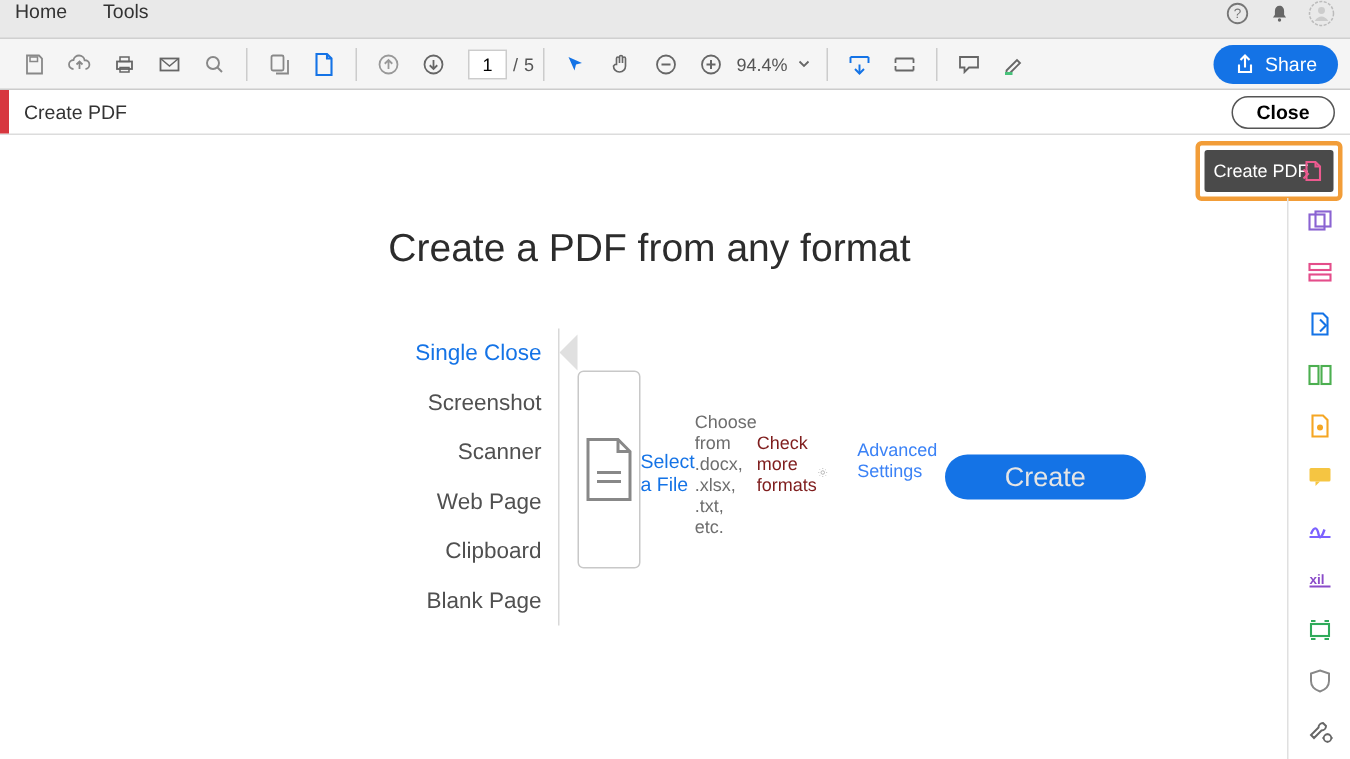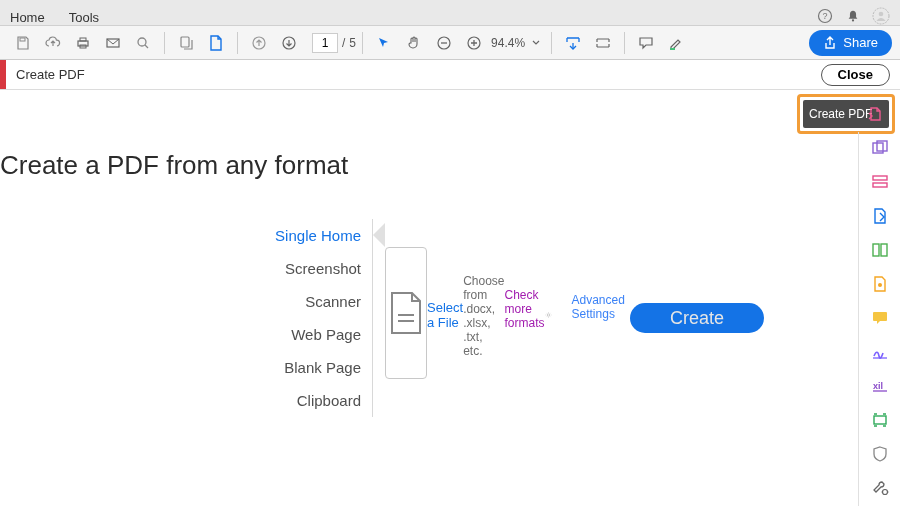--- a/index.html
+++ b/index.html
@@ -1,19 +1,19 @@
 <!DOCTYPE html>
 <html><head>
 <meta charset="utf-8">
 <style>
   * { box-sizing: border-box; margin: 0; padding: 0; font-family: -apple-system, BlinkMacSystemFont, "Segoe UI", Arial, sans-serif; }
   body { width: 900px; height: 506px; background: #fff; overflow: hidden; position: relative; }
 
   
-  .menubar { height: 26px; background: #e9e9e9; border-bottom: 1px solid #d0d0d0; display: flex; align-items: flex-end; padding: 0 10px; font-size: 13px; color: #333; }
+  .menubar { height: 26px; background: #e9e9e9; border-bottom: 1px solid #d0d0d0; display: flex; align-items: flex-start; padding: 0 10px; font-size: 13px; color: #333; }
   .menubar .menu-item { margin-right: 24px; cursor: pointer; }
   .menubar .spacer { flex: 1; }
   .menubar .right-icon { width: 18px; height: 18px; margin-left: 10px; display: flex; align-items: center; justify-content: center; }
 
   
   .toolbar { height: 34px; background: #f5f5f5; border-bottom: 1px solid #ccc; display: flex; align-items: center; padding: 0 8px; }
   .tb-btn { width: 24px; height: 24px; display: flex; align-items: center; justify-content: center; margin: 0 3px; cursor: pointer; border-radius: 3px; }
   .tb-sep { width: 1px; height: 22px; background: #ccc; margin: 0 6px; }
   .page-box { display: flex; align-items: center; font-size: 12px; color: #555; }
   .page-box input { width: 26px; height: 20px; border: 1px solid #ccc; text-align: center; font-size: 12px; margin: 0 4px 0 8px; }
@@ -32,42 +32,42 @@
   .tool-highlight { position: absolute; top: 94px; right: 5px; border: 3px solid #f29d38; border-radius: 4px; padding: 3px; }
   .tool-chip { background: #4a4a4a; color: #fff; font-size: 12px; height: 28px; width: 86px; display: flex; align-items: center; padding: 0 6px; border-radius: 2px; position: relative; }
   .tool-chip .chip-icon { position: absolute; right: 6px; }
 
   
   .right-rail { position: absolute; top: 132px; right: 0; width: 42px; bottom: 0; border-left: 1px solid #e0e0e0; display: flex; flex-direction: column; align-items: center; padding-top: 6px; gap: 14px; }
   .rail-icon { width: 20px; height: 20px; display: flex; align-items: center; justify-content: center; cursor: pointer; }
 
   
   .main { position: absolute; top: 90px; left: 0; right: 34px; bottom: 0; overflow: auto; }
-  .page-heading { text-align: left; font-size: 26px; font-weight: 400; color: #2c2c2c; margin-top: 60px; margin-bottom: 38px; }
+  .page-heading { text-align: center; font-size: 26px; font-weight: 400; color: #2c2c2c; margin-top: 60px; margin-bottom: 38px; }
 
   .create-layout { display: flex; justify-content: center; }
   .src-list { width: 180px; text-align: right; margin-right: 24px; position: relative; }
   .src-item { font-size: 15px; color: #505050; padding: 8px 0; cursor: pointer; }
   .src-item.active { color: #1473e6; position: relative; }
   .src-item.active::after {
     content: "";
     position: absolute;
     right: -24px; top: 4px;
     width: 0; height: 0;
     border-top: 12px solid transparent;
     border-bottom: 12px solid transparent;
     border-right: 12px solid #e0e0e0;
   }
   .src-divider { position: absolute; right: -12px; top: 0; bottom: 0; width: 1px; background: #d8d8d8; }
 
   .dropzone-col { width: 300px; display: flex; flex-direction: row; align-items: center; }
   .dropzone { width: 104px; height: 132px; border: 1px solid #c8c8c8; border-radius: 4px; display: flex; align-items: center; justify-content: center; margin-bottom: 10px; }
   .select-link { color: #1473e6; font-size: 13px; cursor: pointer; margin-bottom: 6px; }
   .hint { font-size: 12px; color: #6e6e6e; margin-bottom: 4px; }
-  .check-link { font-size: 12px; color: #a21caf; cursor: pointer; margin-bottom: 18px; }
+  .check-link { font-size: 12px; color: #7f1d1d; cursor: pointer; margin-bottom: 18px; }
   .adv-settings { font-size: 12px; color: #3b82f6; display: flex; align-items: flex-end; gap: 20px; margin-bottom: 22px; }
   .create-btn { height: 30px; padding: 0 40px; background: #1473e6; color: #e5e5e5; border: none; border-radius: 16px; font-size: 18px; cursor: pointer; }
 
   svg { display: block; }
 </style>
 </head>
 <body>
 
 <div class="menubar">
   <span class="menu-item">Home</span>
@@ -307,26 +307,26 @@
       </svg>
     </span>
 </div>
 
 <div class="main">
   <h1 class="page-heading">Create a PDF from any format</h1>
 
   <div class="create-layout">
     <div class="src-list">
       <div class="src-divider"></div>
-      <div class="src-item active">Single Home</div>
+      <div class="src-item active">Single Close</div>
       <div class="src-item">Screenshot</div>
       <div class="src-item">Scanner</div>
       <div class="src-item">Web Page</div>
+      <div class="src-item">Clipboard</div>
       <div class="src-item">Blank Page</div>
-      <div class="src-item">Clipboard</div>
     </div>
 
     <div class="dropzone-col">
       <div class="dropzone">
         <svg width="40" height="48" viewBox="0 0 40 48">
           <path d="M6 4h20l8 8v32H6z" fill="none" stroke="#888" stroke-width="2"></path>
           <path d="M26 4v8h8" fill="none" stroke="#888" stroke-width="2"></path>
           <path d="M12 26h16M12 32h16" stroke="#888" stroke-width="2"></path>
         </svg>
       </div>

